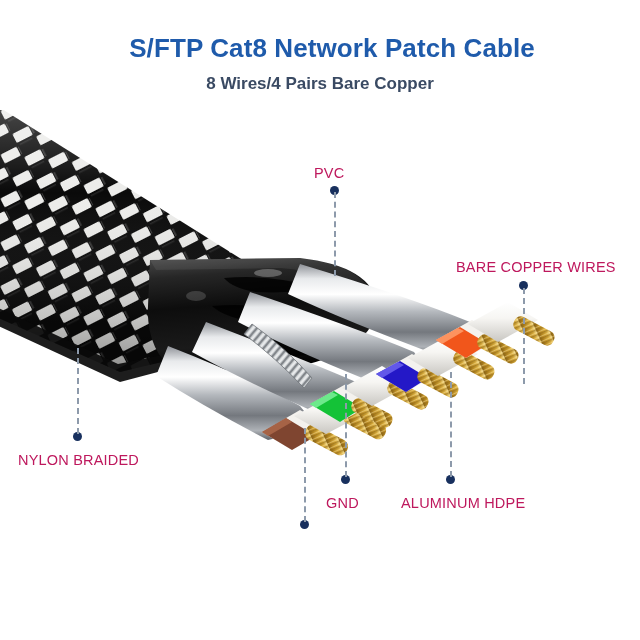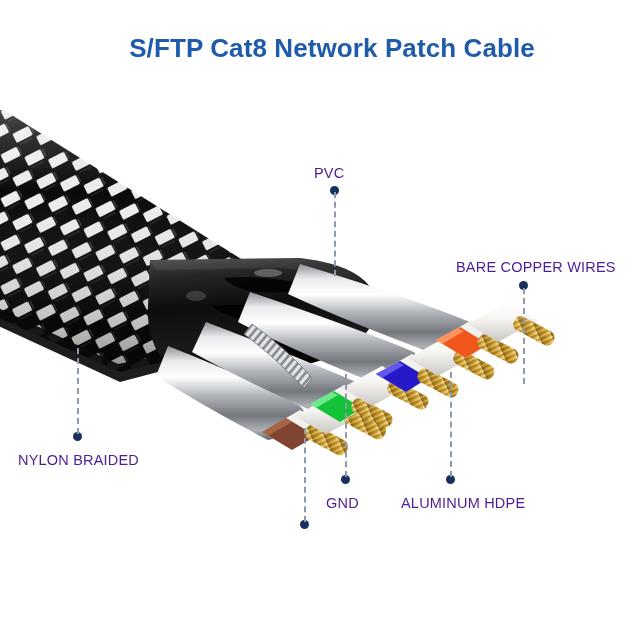--- a/index.html
+++ b/index.html
@@ -39,21 +39,21 @@
     font-size: 17px;
     font-weight: bold;
     color: #3a4a63;
     white-space: nowrap;
   }
 
   
   .label {
     position: absolute;
     font-size: 14.5px;
-    color: #4c1d95;
+    color: #be185d;
     white-space: nowrap;
     letter-spacing: 0.2px;
   }
   .leader {
     position: absolute;
     border-left: 2px dashed #8d9aab;
     width: 0;
   }
   .dot {
     position: absolute;
@@ -68,20 +68,21 @@
     left: 0; top: 110px;
     width: 640px; height: 360px;
   }
 </style>
 </head>
 <body>
 
 <div id="stage">
 
   <div class="title">S/FTP Cat8 Network Patch Cable</div>
+  <div class="subtitle">8 Wires/4 Pairs Bare Copper</div>
 
   <svg id="art" viewBox="0 0 640 360">
     <defs>
 
       <pattern id="braid" width="40" height="26" patternUnits="userSpaceOnUse" patternTransform="rotate(-27)">
         <rect width="40" height="26" fill="#0a0a0a"></rect>
         <rect x="0" y="1" width="18" height="10" rx="1.5" fill="#ececea"></rect>
         <rect x="20" y="14" width="18" height="10" rx="1.5" fill="#ececea"></rect>
         <rect x="19" y="2" width="1.6" height="8" fill="#3a3a3a"></rect>
         <rect x="39" y="15" width="1.6" height="8" fill="#3a3a3a"></rect>

